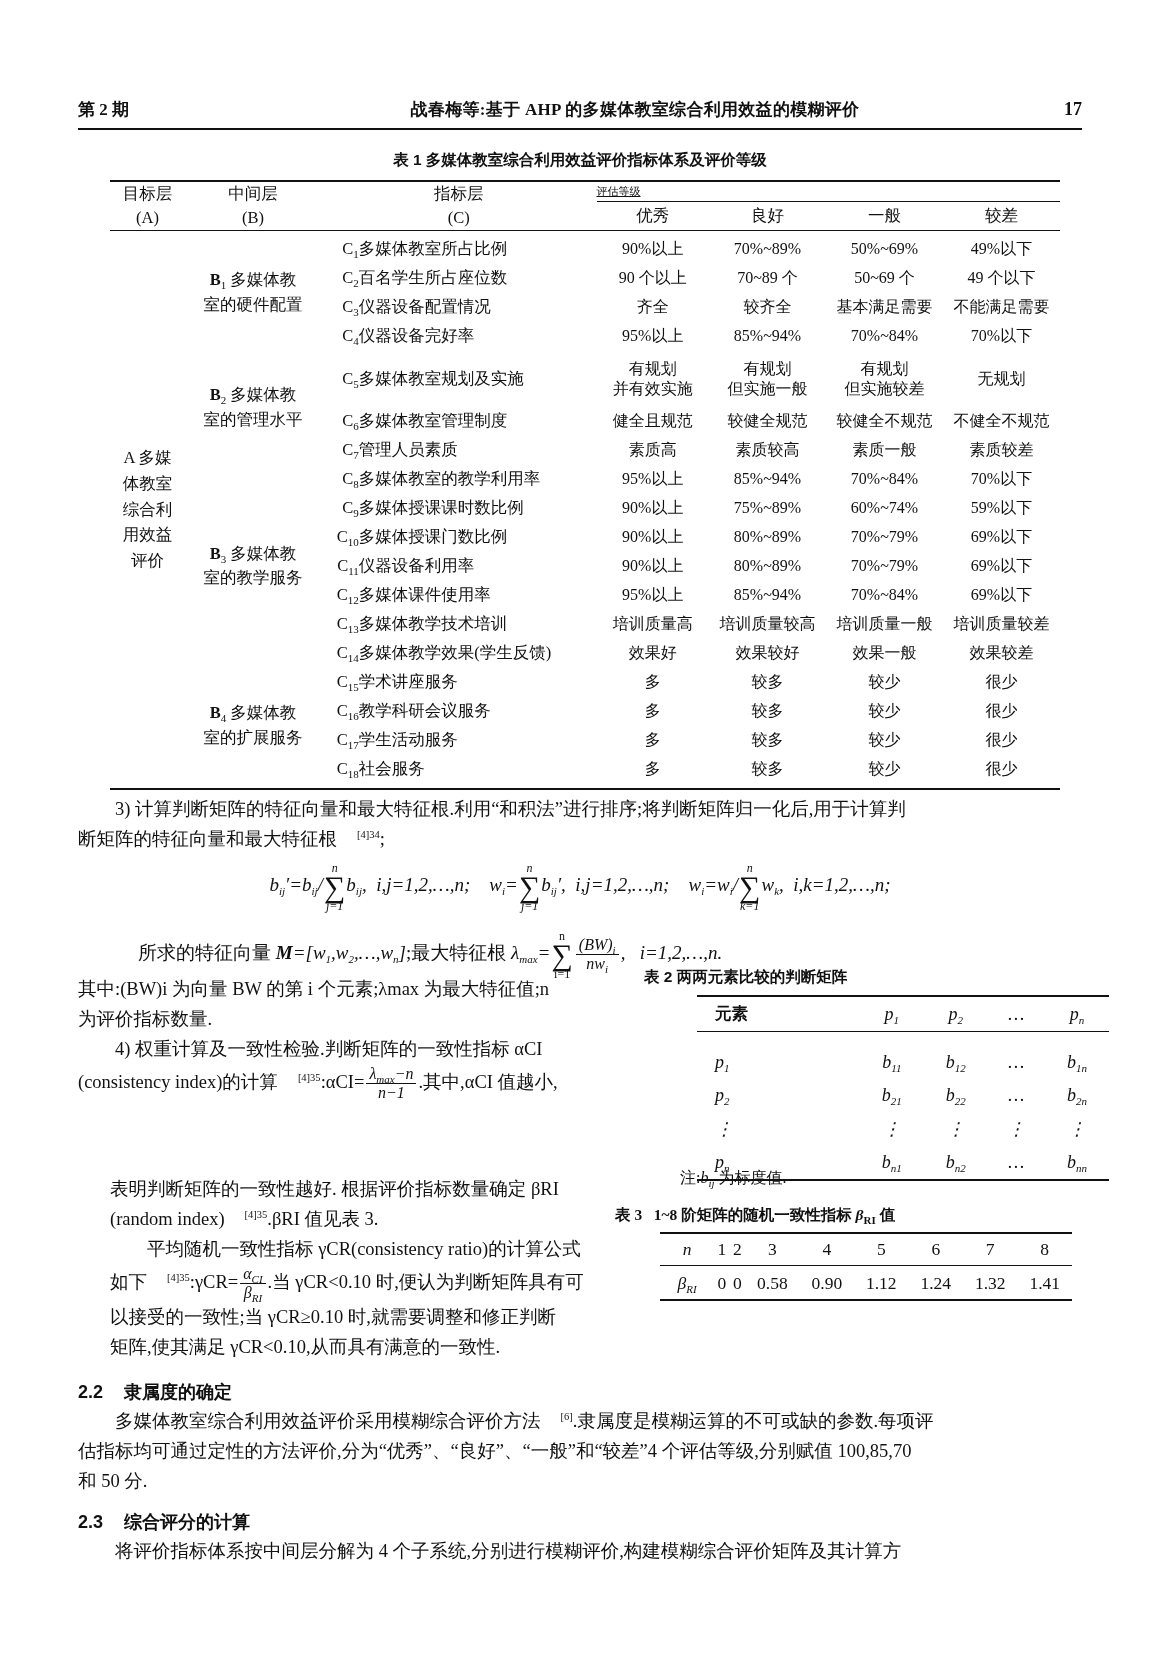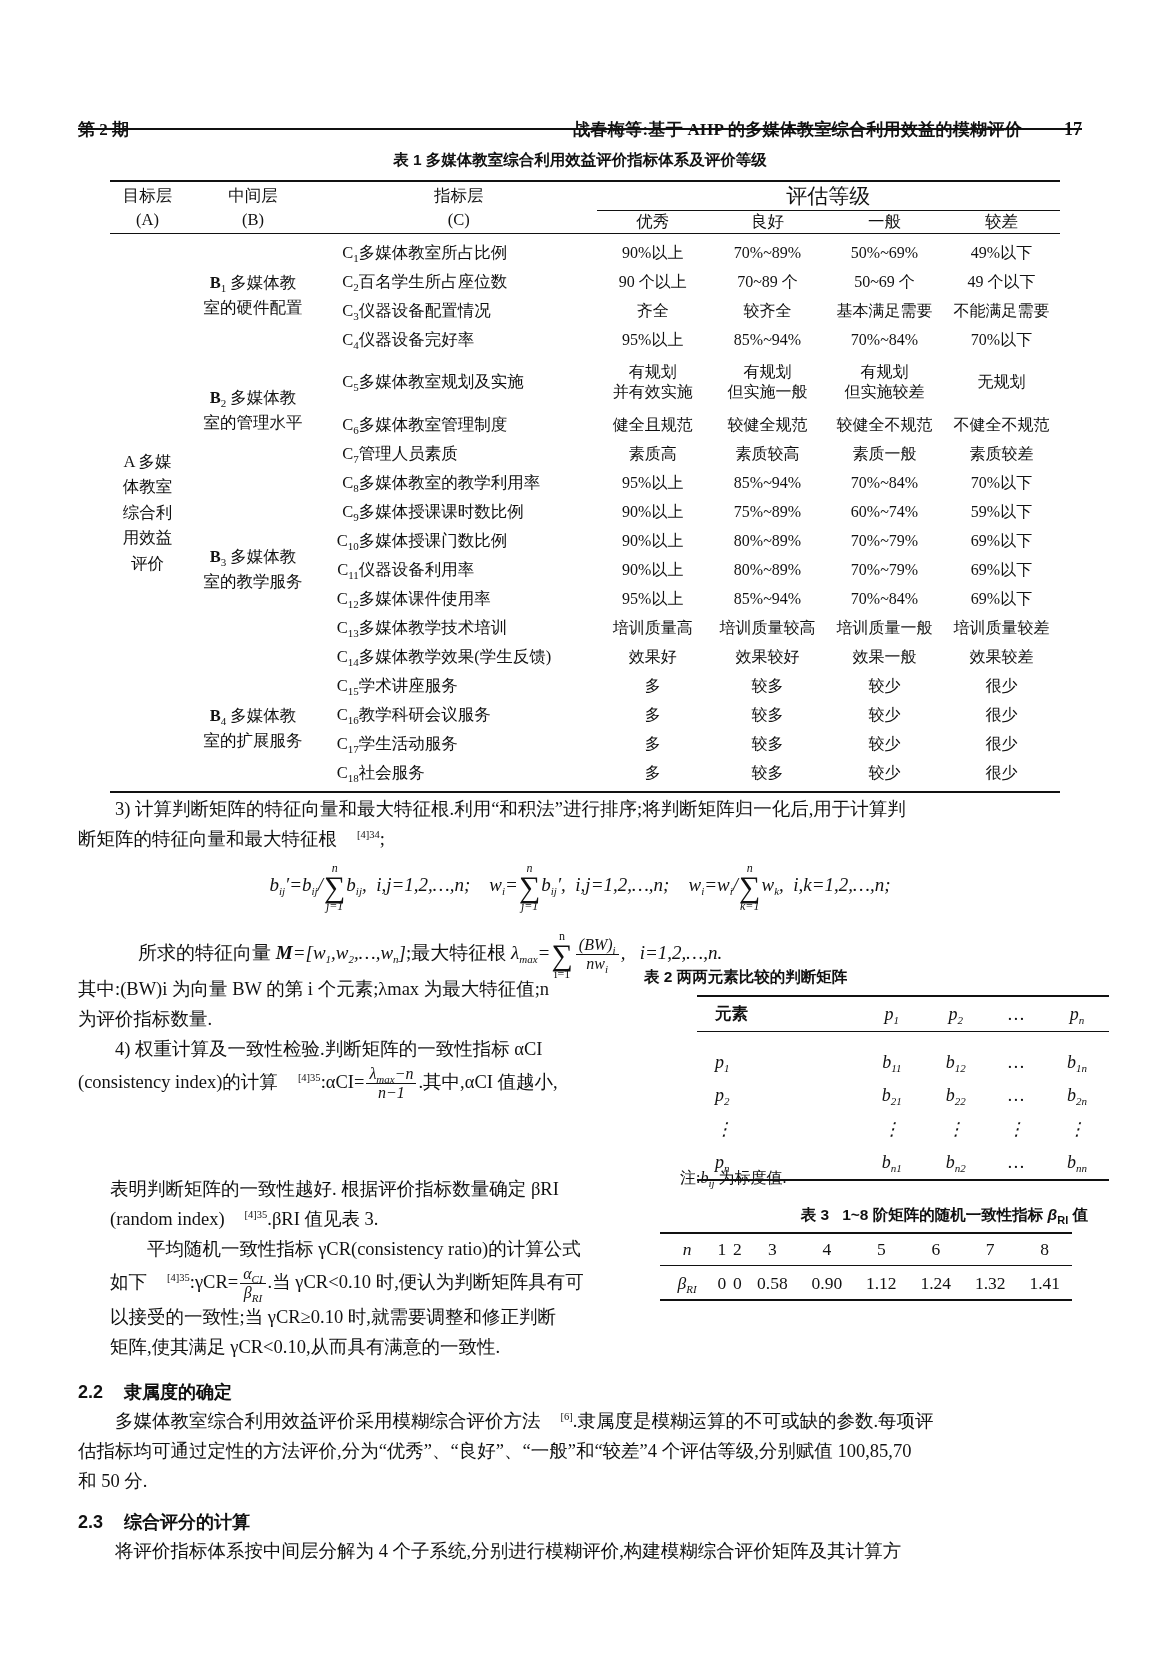--- a/index.html
+++ b/index.html
@@ -10,22 +10,22 @@
     color:#111;
     -webkit-font-smoothing:none;
   }
   .page { position:relative; width:1160px; height:1670px; box-sizing:border-box; }
 
   
   .runhead {
     position:absolute; left:78px; top:98px; width:1004px;
     display:flex; align-items:baseline; font-size:17px; font-weight:bold;
   }
-  .runhead .issue { width:170px;margin-top:20px; }
-  .runhead .title { flex:1; text-align:right; letter-spacing:.3px; }
+  .runhead .issue { width:170px; }
+  .runhead .title { flex:1; text-align:center; letter-spacing:.3px; }
   .runhead .pageno { width:60px; text-align:right; font-size:18px; }
   .rule-head {
     position:absolute; left:78px; top:128px; width:1004px;
     border-top:2.2px solid #111;
   }
 
   
   .t1-caption {
     position:absolute; left:78px; top:150px; width:1004px;
     text-align:center; font-size:15.5px; font-weight:bold;
@@ -33,21 +33,21 @@
   }
   .t1-wrap { position:absolute; left:110px; top:180px; width:950px; }
   table.t1 { border-collapse:collapse; width:950px; font-size:16px; }
   table.t1 td, table.t1 th { padding:0; font-weight:normal; vertical-align:middle; }
 
   .topline  { border-top:2.2px solid #111; }
   .midline  { border-top:1.1px solid #111; }
   .botline  { border-bottom:2.2px solid #111; }
 
   .hdr-cell { text-align:center; font-size:16.5px; line-height:1.45; padding:5px 0 3px; }
-  .grade-span { text-align:center; font-size:21px; padding:4px 0 2px; }
+  .grade-span { font-size:11px; padding:4px 0 2px;text-decoration:underline; }
   .grade-name { text-align:center; font-size:16.5px; padding:4px 0 6px; }
 
   .col-a { width:95px;  text-align:center; }
   .col-b { width:150px; text-align:center; }
   .col-c { width:255px; }
   .col-g { width:125px; text-align:center; }
 
   td.ccode {
     width:44px; text-align:right; white-space:nowrap;
     font-family:"Liberation Serif","DejaVu Serif",serif; font-size:16.5px;
@@ -94,23 +94,23 @@
   table.t2 { border-collapse:collapse; width:412px; font-size:18px; }
   table.t2 td { padding:6px 0; text-align:center; font-style:italic; }
   table.t2 td.first { text-align:left; padding-left:18px; }
   table.t2 td.lbl { font-style:normal; font-family:"Liberation Sans","DejaVu Sans",sans-serif; font-size:16.5px; font-weight:bold; }
   .t2-note {
     position:absolute; left:680px; top:1168px; font-size:16px;
   }
 
   
   .t3-caption {
-    position:absolute; left:648px; top:1205px; width:440px;
-    text-align:right; font-size:15.5px; font-weight:bold;
-    font-family:Liberation Sans, sans-serif;
+    position:absolute; left:615px; top:1205px; width:440px;
+    text-align:left; font-size:15.5px; font-weight:bold;
+    font-family:Liberation Serif, serif;
   }
   .t3-wrap { position:absolute; left:660px; top:1232px; width:412px; }
   table.t3 { border-collapse:collapse; width:412px; font-size:17.5px; }
   table.t3 td { padding:5px 0; text-align:center; }
   table.t3 td.hdrlbl { width:54px; font-style:italic; }
 
   
   .sechead {
     font-family:"Liberation Sans","DejaVu Sans",sans-serif;
     font-weight:bold; font-size:18px;

